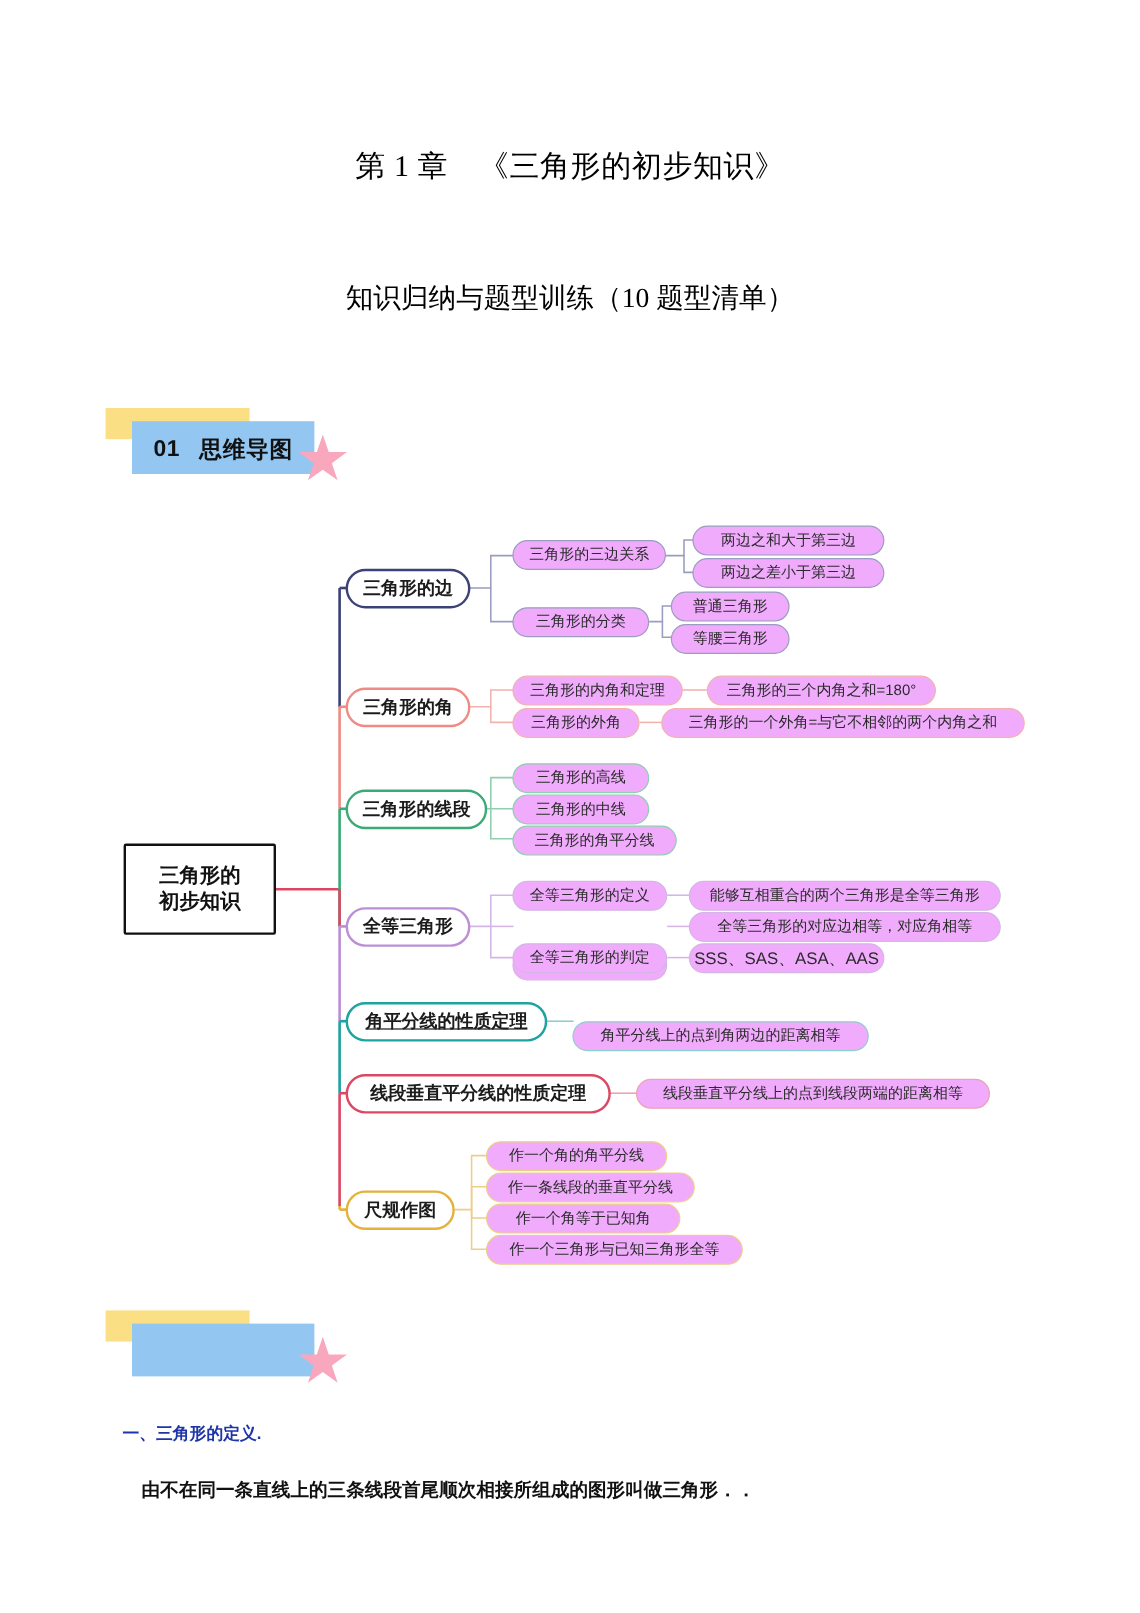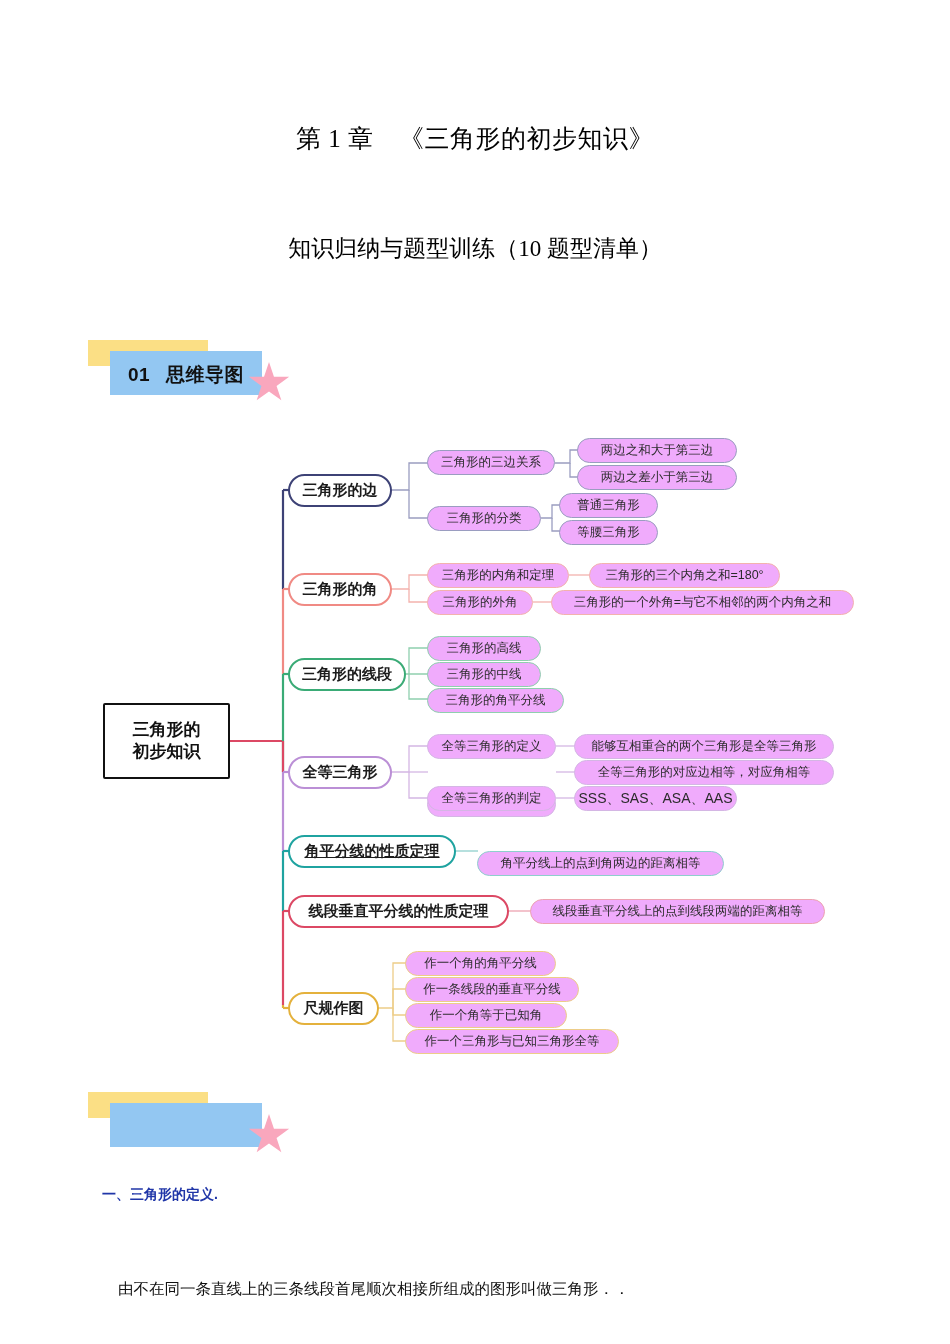--- a/index.html
+++ b/index.html
@@ -187,13 +187,13 @@
 <div class="mm-node mm-s" style="left:405px;top:1003px;width:162px;height:25px;border-color:#edcd88;">作一个角等于已知角</div>
 <div class="mm-node mm-s" style="left:405px;top:1029px;width:214px;height:25px;border-color:#edcd88;">作一个三角形与已知三角形全等</div>
 
 <div class="badge" style="left:88px;top:1092px;width:215px;">
   <div class="rect-yellow"></div>
   <div class="rect-blue"></div>
   <div class="star"></div>
 </div>
 
 <div class="sec-head" style="left:88px;top:1186px;">一、三角形的定义.</div>
-<div class="sec-body" style="left:118px;top:1279px;">由不在同一条直线上的三条线段首尾顺次相接所组成的图形叫做三角形．．</div>
+<div class="sec-body" style="left:118px;top:1232px;font-weight:bold;">由不在同一条直线上的三条线段首尾顺次相接所组成的图形叫做三角形．．</div>
 
 </body></html>

